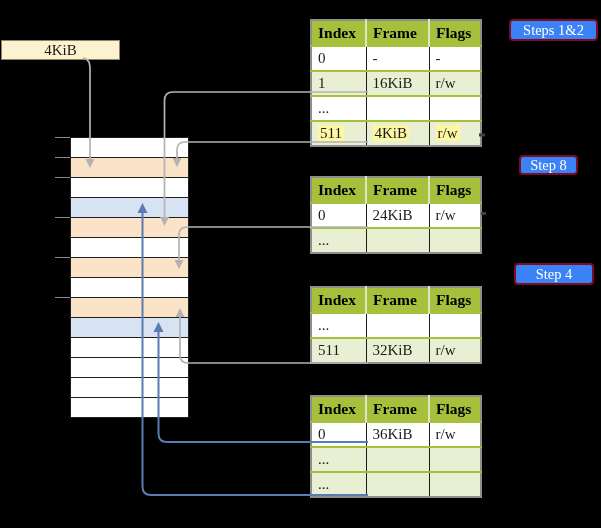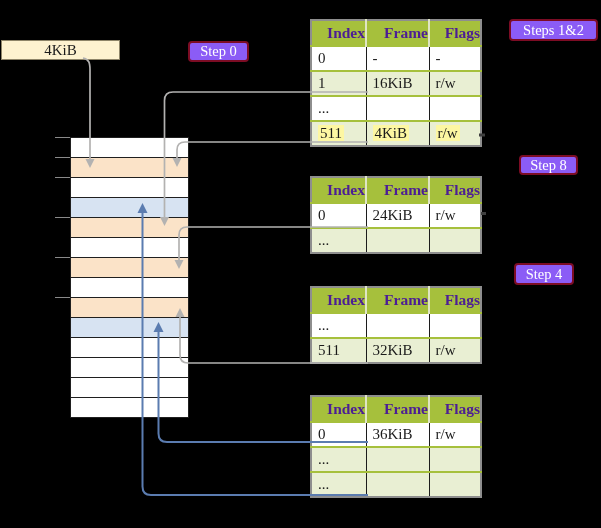--- a/index.html
+++ b/index.html
@@ -5,40 +5,40 @@
   html,body{margin:0;padding:0;background:#000;}
   #canvas{position:relative;width:601px;height:528px;background:#000;overflow:hidden;
           font-family:"Liberation Serif","DejaVu Serif",serif;color:#1a1a1a;}
 
   
   .frame-box{position:absolute;left:1px;top:40px;width:117px;height:18px;
     background:#fdf2d0;border:1px solid #8d8468;display:flex;align-items:center;justify-content:center;
     font-size:15px;}
 
   
-  .badge{position:absolute;background:#8b5cf6;border:2px solid #7c0c24;border-radius:4px;
+  .badge{position:absolute;background:#3b82f6;border:2px solid #7c0c24;border-radius:4px;
     color:#fff;font-size:14.5px;display:flex;align-items:center;justify-content:center;box-sizing:border-box;}
   .badge.b0{left:188px;top:41px;width:61px;height:21px;}
   .badge.b12{left:509px;top:19px;width:89px;height:22px;}
   .badge.b3{left:519px;top:155px;width:59px;height:20px;}
-  .badge.b4{left:514px;top:263px;width:60px;height:22px;}
+  .badge.b4{left:514px;top:263px;width:80px;height:22px;}
 
   
   .memcol{position:absolute;left:70px;top:137px;width:119px;border:1px solid #1f1f1f;box-sizing:border-box;}
   .mem-row{height:19px;border-bottom:1px solid #1f1f1f;}
   .mem-row:last-child{border-bottom:none;}
   .k-free{background:#ffffff;}
   .k-table{background:#fbe3c8;}
   .k-page{background:#d7e3f2;}
   .tick{position:absolute;left:55px;width:15px;height:0;border-top:1px solid #8a8a8a;}
 
   
   table.pt{position:absolute;left:310px;width:170px;border-collapse:collapse;background:#fff;
     border:2px solid #8e8e8e;table-layout:fixed;}
-  table.pt th{background:#a6c03c;color:#4c1d95;font-size:15.5px;font-weight:bold;text-align:right;
+  table.pt th{background:#a6c03c;color:#000000;font-size:15.5px;font-weight:bold;text-align:left;
     height:24px;padding:0 0 0 6px;border-right:2px solid #dfe5c4;}
   table.pt th:last-child{border-right:none;}
   table.pt td{font-size:15px;height:23px;padding:0 0 0 6px;border-top:2px solid #a6c03c;
     border-right:1px solid #1c1c1c;overflow:hidden;white-space:nowrap;}
   table.pt td:last-child{border-right:none;}
   table.pt tr.alt td{background:#e9efd3;}
   .hl{background:#fdf7a2;padding:0 2px;}
 
   .t1{top:19px;} .t2{top:176px;} .t3{top:286px;} .t4{top:395px;}
 
@@ -46,21 +46,20 @@
 </style>
 </head>
 <body>
 
 <div id="canvas">
 
   <div class="frame-box">
     <span>4KiB</span>
   </div>
 
-  <div class="badge b0">Step 0</div>
   <div class="badge b12">Steps 1&amp;2</div>
   <div class="badge b3">Step 8</div>
   <div class="badge b4">Step 4</div>
 
   <div class="memcol">
     <div class="mem-row k-free"></div>
     <div class="mem-row k-table"></div>
     <div class="mem-row k-free"></div>
     <div class="mem-row k-page"></div>
     <div class="mem-row k-table"></div>

